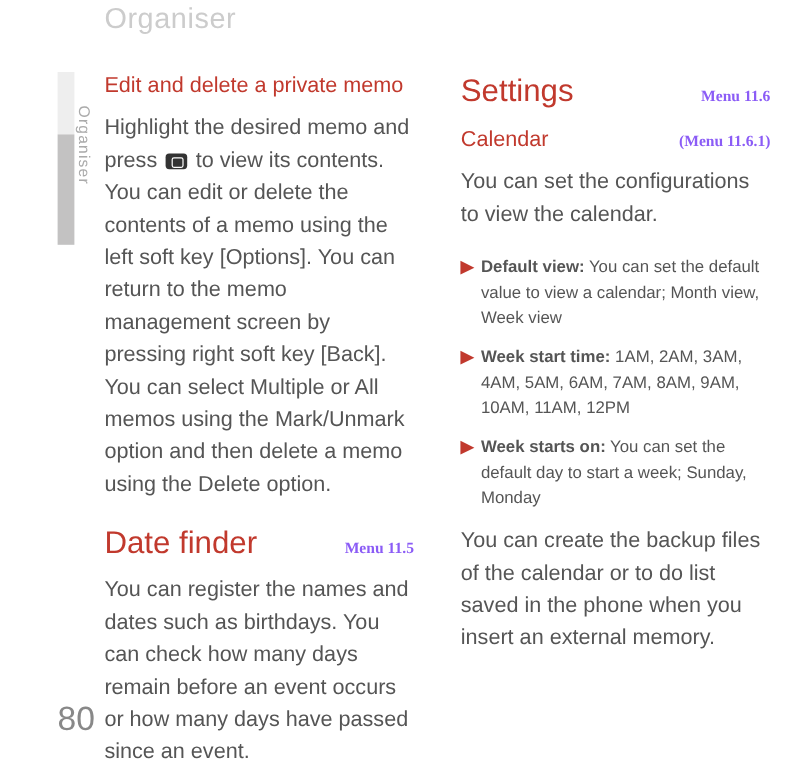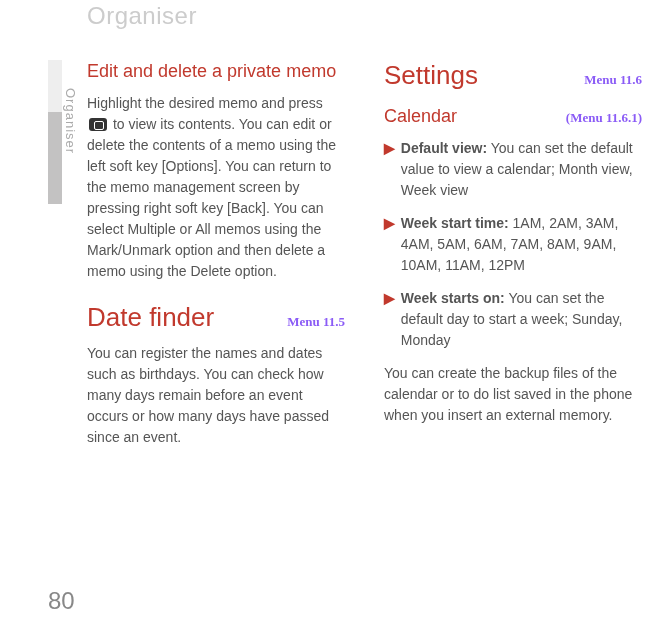--- a/index.html
+++ b/index.html
@@ -83,21 +83,21 @@
     }
     .h-row .h-red { margin-bottom: 0; }
     .menu-ref {
       color: #8b5cf6;
       font-size: 13px;
       font-family: Liberation Serif, serif;
       font-weight: bold;
       padding-left: 46px;
     }
     .body {
-      font-size: 14px;
+      font-size: 18px;
       line-height: 1.5;
       color: #555;
       margin-bottom: 20px;
       font-family: 'Trebuchet MS', Arial, sans-serif;
     }
     .dot-icon {
       display: inline-block;
       width: 18px;
       height: 13px;
       background: #333;
@@ -132,21 +132,21 @@
     }
     .bold { font-weight: bold; }
     .right-align {
       text-align: right;
       margin-bottom: 10px;
     }
     .page-num {
       position: absolute;
       left: 48px;
       bottom: 18px;
-      font-size: 24px;
+      font-size: 28px;
       color: #888;
       font-family: Arial, sans-serif;
     }
   </style>
 </head>
 <body>
 
 <div class="page-header">Organiser</div>
 
 <div class="tab-bar">
@@ -175,20 +175,21 @@
 
     <div class="h-big">
       <span>Settings</span>
       <span class="menu-ref">Menu 11.6</span>
     </div>
 
     <div class="h-row">
       <div class="h-red">Calendar</div>
       <div class="menu-ref">(Menu 11.6.1)</div>
     </div>
+    <div class="body">You can set the configurations to view the calendar.</div>
 
     <div class="bullet-item">
       <span class="bullet-marker">▶</span>
       <span><span class="bold">Default view:</span><span> You can set the default value to view a calendar; Month view, Week view</span></span>
     </div>
     <div class="bullet-item">
       <span class="bullet-marker">▶</span>
       <span><span class="bold">Week start time:</span><span> 1AM, 2AM, 3AM, 4AM, 5AM, 6AM, 7AM, 8AM, 9AM, 10AM, 11AM, 12PM</span></span>
     </div>
     <div class="bullet-item">

